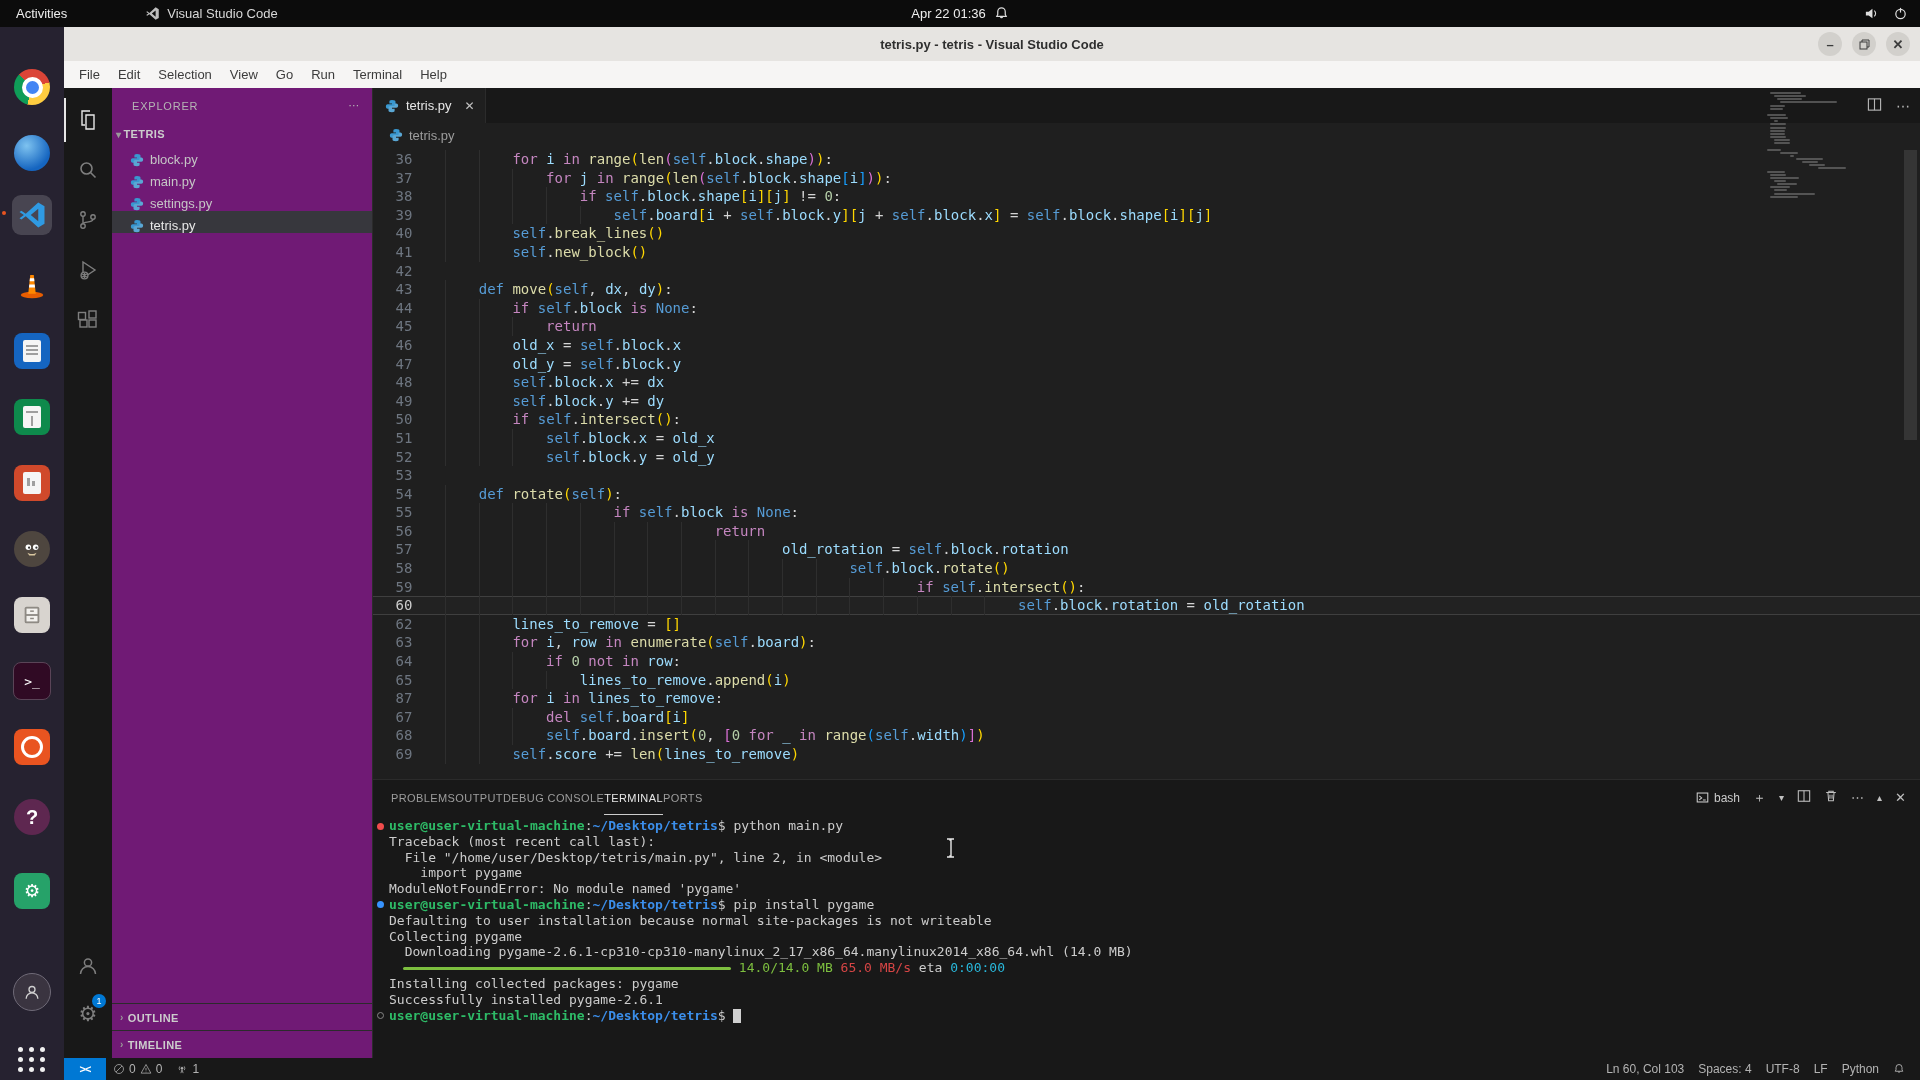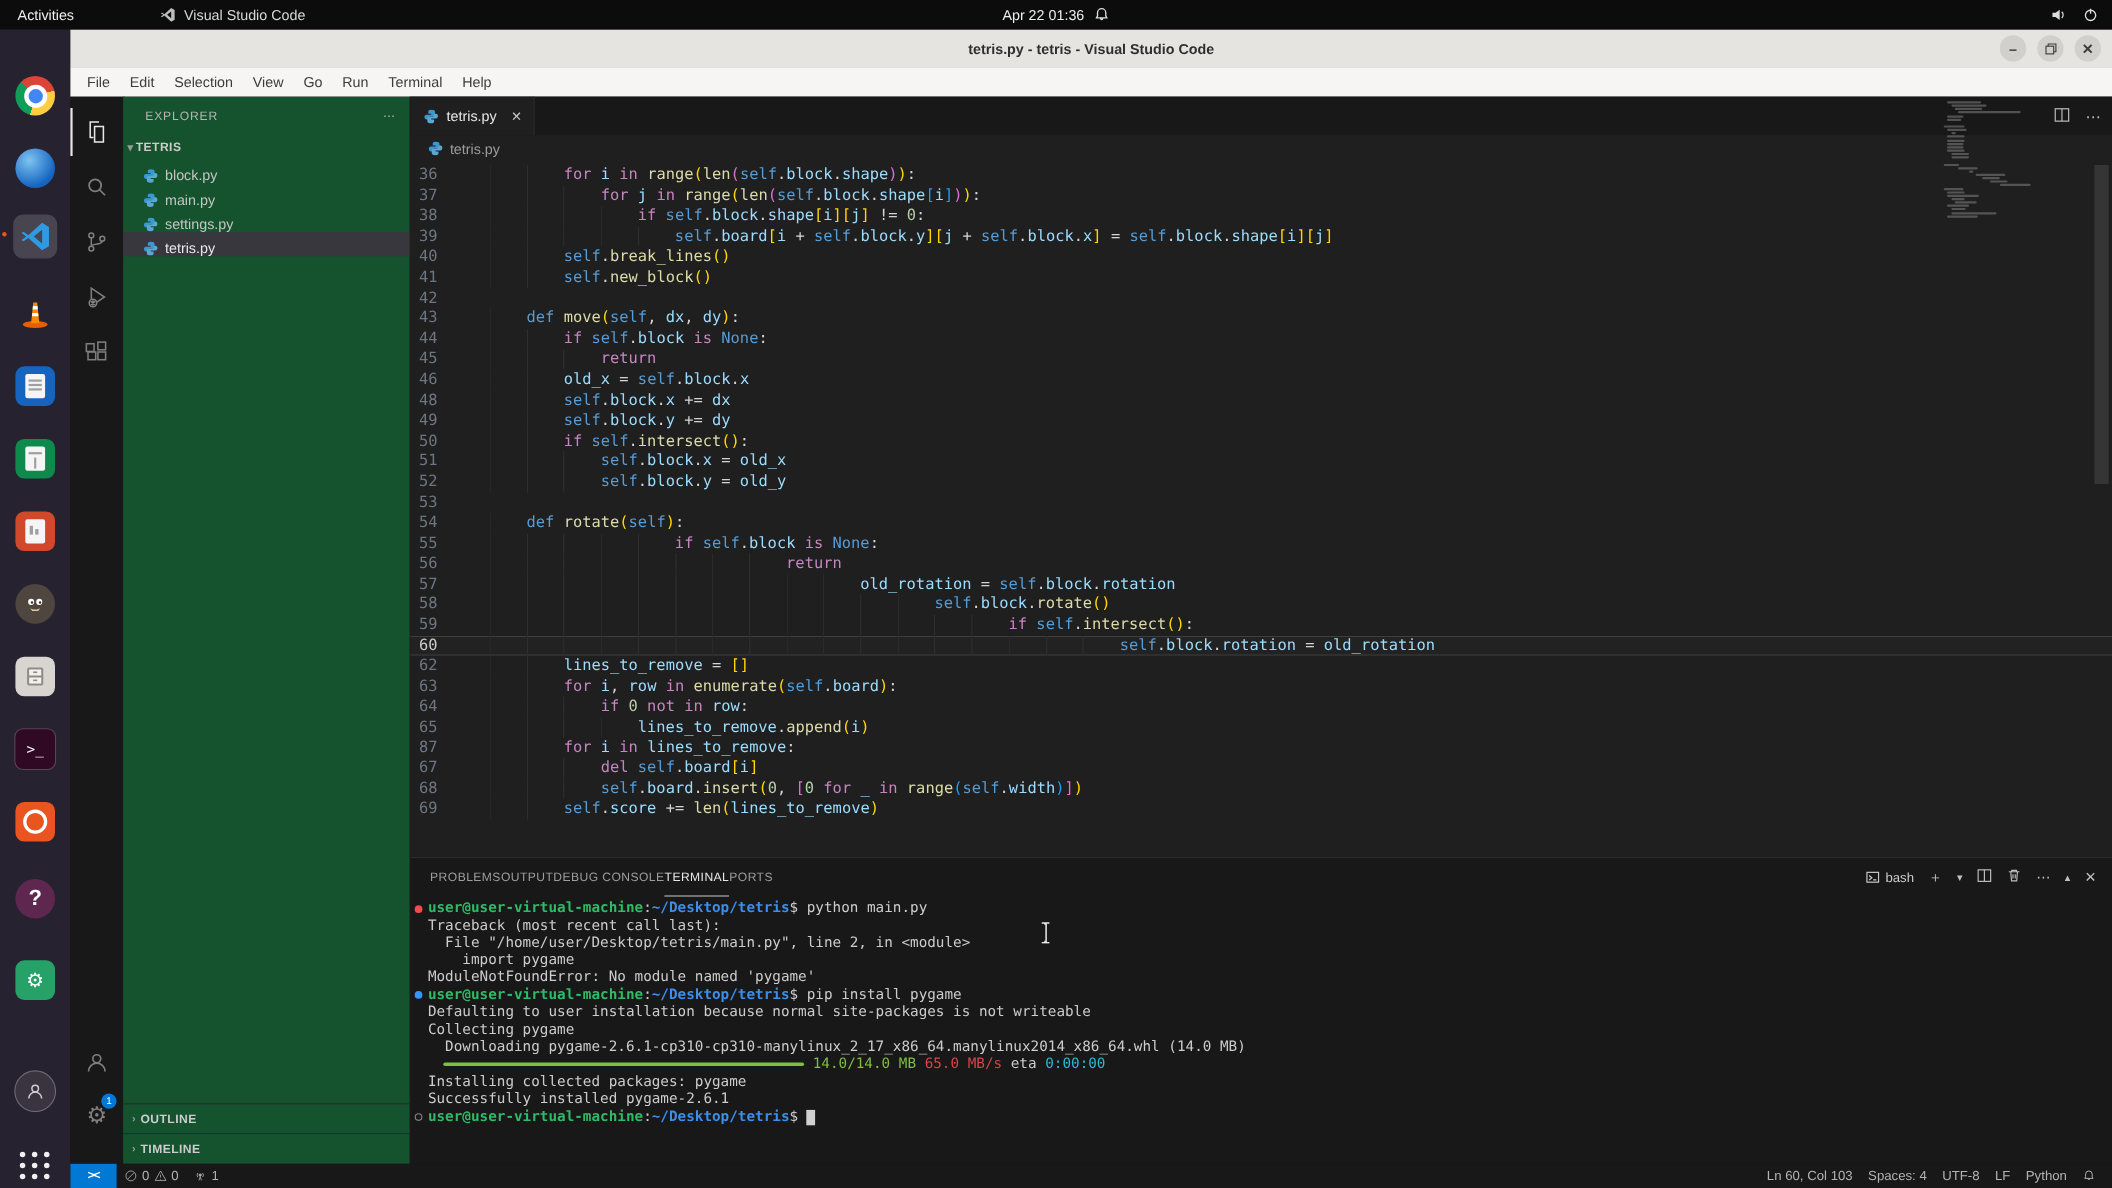--- a/index.html
+++ b/index.html
@@ -47,21 +47,21 @@
            font-size:13px;display:flex;align-items:center;padding-left:6px;}
   .menu-item{padding:0 9px;line-height:27px;}
   
   .vsbody{position:absolute;left:0;top:61px;right:0;bottom:22px;background:#181818;}
   .activitybar{position:absolute;left:0;top:0;width:48px;bottom:0;background:#181818;border-right:1px solid #2b2b2b;}
   .ab-item{position:absolute;left:0;width:48px;height:44px;display:flex;align-items:center;justify-content:center;color:#7e7e7e;}
   .ab-item.active{color:#e7e7e7;box-shadow:inset 2px 0 0 #e7e7e7;}
   .ab-badge{position:absolute;top:2px;right:6px;background:#0078d4;color:#fff;font-size:9px;border-radius:8px;
             min-width:14px;height:14px;display:flex;align-items:center;justify-content:center;}
   
-  .sidebar{position:absolute;left:48px;top:0;width:260px;bottom:0;background:#14532d;border-right:1px solid #2b2b2b;color:#cccccc;}
+  .sidebar{position:absolute;left:48px;top:0;width:260px;bottom:0;background:#701a75;border-right:1px solid #2b2b2b;color:#cccccc;}
   .sb-head{height:35px;display:flex;align-items:center;font-size:11px;letter-spacing:.8px;color:#b5b5b5;padding:0 12px 0 20px;}
   .sb-head .sp{flex:1;}
   .sb-section{height:22px;display:flex;align-items:center;font-size:11px;font-weight:bold;letter-spacing:.4px;padding-left:4px;gap:2px;}
   .file-row{height:22px;display:flex;align-items:flex-end;font-size:13px;color:#c5c5c5;padding-left:18px;gap:6px;}
   .file-row.sel{background:#37373d;color:#e8e8e8;}
   .pyic{width:14px;height:14px;flex:none;}
   .sb-bottom{position:absolute;left:0;right:0;height:27px;border-top:1px solid #2b2b2b;display:flex;align-items:center;
              font-size:11px;font-weight:bold;letter-spacing:.4px;color:#cccccc;padding-left:8px;gap:4px;}
   .chev{color:#9a9a9a;font-size:10px;}
   
@@ -70,21 +70,21 @@
   .tab{height:35px;background:#1f1f1f;border-right:1px solid #2b2b2b;display:flex;align-items:center;padding:0 10px 0 12px;gap:7px;
        font-size:13px;color:#e7e7e7;}
   .tab .x{color:#c5c5c5;font-size:12px;margin-left:6px;}
   .tab-actions{position:absolute;right:10px;top:0;height:35px;display:flex;align-items:center;gap:14px;color:#b6b6b6;font-size:14px;}
   .breadcrumb{position:absolute;left:0;top:35px;right:0;height:24px;background:#1f1f1f;display:flex;align-items:center;
               padding-left:16px;gap:6px;font-size:13px;color:#9d9d9d;}
   .code{position:absolute;left:0;top:59px;right:0;bottom:0;overflow:hidden;font-family:"DejaVu Sans Mono",monospace;
         font-size:14px;color:#d4d4d4;padding-top:3px;}
   .cl{height:18.6px;line-height:18.6px;display:flex;white-space:pre;}
   .cl.cur{box-shadow:inset 0 1px 0 #3f3f3f, inset 0 -1px 0 #3f3f3f;background:#222222;}
-  .ln{width:46px;flex:none;text-align:left;padding:0 0 0 8px;color:#6e7681;}
+  .ln{width:46px;flex:none;text-align:center;padding:0 0 0 8px;color:#6e7681;}
   .cl.cur .ln{color:#cccccc;}
   .lt{margin-left:18px;}
   .ig{display:inline-block;width:4ch;height:18.6px;vertical-align:top;box-shadow:inset 1px 0 0 #2e2e2e;}
   .tk-kw{color:#c586c0;} .tk-kw2{color:#569cd6;} .tk-fn{color:#dcdcaa;} .tk-var{color:#9cdcfe;}
   .tk-num{color:#b5cea8;} .tk-op{color:#d4d4d4;}
   .tk-b0{color:#ffd700;} .tk-b1{color:#da70d6;} .tk-b2{color:#179fff;}
   .minimap{position:absolute;right:44px;top:4px;width:112px;}
   .mm-line{height:2px;margin-bottom:1.15px;background:#8a8a8a;opacity:.5;border-radius:1px;}
   .vscroll{position:absolute;right:3px;top:2px;width:13px;height:290px;background:rgba(121,121,121,.25);}
   
@@ -406,20 +406,21 @@
             <div class="cl"><span class="ln">37</span><span class="lt"><span class="ig"></span><span class="ig"></span><span class="ig"></span><span class="tk-kw">for</span> <span class="tk-var">j</span> <span class="tk-kw">in</span> <span class="tk-fn">range</span><span class="tk-b0">(</span><span class="tk-fn">len</span><span class="tk-b1">(</span><span class="tk-kw2">self</span><span class="tk-op">.</span><span class="tk-var">block</span><span class="tk-op">.</span><span class="tk-var">shape</span><span class="tk-b2">[</span><span class="tk-var">i</span><span class="tk-b2">]</span><span class="tk-b1">)</span><span class="tk-b0">)</span><span class="tk-op">:</span></span></div>
             <div class="cl"><span class="ln">38</span><span class="lt"><span class="ig"></span><span class="ig"></span><span class="ig"></span><span class="ig"></span><span class="tk-kw">if</span> <span class="tk-kw2">self</span><span class="tk-op">.</span><span class="tk-var">block</span><span class="tk-op">.</span><span class="tk-var">shape</span><span class="tk-b0">[</span><span class="tk-var">i</span><span class="tk-b0">]</span><span class="tk-b0">[</span><span class="tk-var">j</span><span class="tk-b0">]</span> <span class="tk-op">!</span><span class="tk-op">=</span> <span class="tk-num">0</span><span class="tk-op">:</span></span></div>
             <div class="cl"><span class="ln">39</span><span class="lt"><span class="ig"></span><span class="ig"></span><span class="ig"></span><span class="ig"></span><span class="ig"></span><span class="tk-kw2">self</span><span class="tk-op">.</span><span class="tk-var">board</span><span class="tk-b0">[</span><span class="tk-var">i</span> <span class="tk-op">+</span> <span class="tk-kw2">self</span><span class="tk-op">.</span><span class="tk-var">block</span><span class="tk-op">.</span><span class="tk-var">y</span><span class="tk-b0">]</span><span class="tk-b0">[</span><span class="tk-var">j</span> <span class="tk-op">+</span> <span class="tk-kw2">self</span><span class="tk-op">.</span><span class="tk-var">block</span><span class="tk-op">.</span><span class="tk-var">x</span><span class="tk-b0">]</span> <span class="tk-op">=</span> <span class="tk-kw2">self</span><span class="tk-op">.</span><span class="tk-var">block</span><span class="tk-op">.</span><span class="tk-var">shape</span><span class="tk-b0">[</span><span class="tk-var">i</span><span class="tk-b0">]</span><span class="tk-b0">[</span><span class="tk-var">j</span><span class="tk-b0">]</span></span></div>
             <div class="cl"><span class="ln">40</span><span class="lt"><span class="ig"></span><span class="ig"></span><span class="tk-kw2">self</span><span class="tk-op">.</span><span class="tk-fn">break_lines</span><span class="tk-b0">(</span><span class="tk-b0">)</span></span></div>
             <div class="cl"><span class="ln">41</span><span class="lt"><span class="ig"></span><span class="ig"></span><span class="tk-kw2">self</span><span class="tk-op">.</span><span class="tk-fn">new_block</span><span class="tk-b0">(</span><span class="tk-b0">)</span></span></div>
             <div class="cl"><span class="ln">42</span><span class="lt"></span></div>
             <div class="cl"><span class="ln">43</span><span class="lt"><span class="ig"></span><span class="tk-kw2">def</span> <span class="tk-fn">move</span><span class="tk-b0">(</span><span class="tk-kw2">self</span><span class="tk-op">,</span> <span class="tk-var">dx</span><span class="tk-op">,</span> <span class="tk-var">dy</span><span class="tk-b0">)</span><span class="tk-op">:</span></span></div>
             <div class="cl"><span class="ln">44</span><span class="lt"><span class="ig"></span><span class="ig"></span><span class="tk-kw">if</span> <span class="tk-kw2">self</span><span class="tk-op">.</span><span class="tk-var">block</span> <span class="tk-kw">is</span> <span class="tk-kw2">None</span><span class="tk-op">:</span></span></div>
             <div class="cl"><span class="ln">45</span><span class="lt"><span class="ig"></span><span class="ig"></span><span class="ig"></span><span class="tk-kw">return</span></span></div>
             <div class="cl"><span class="ln">46</span><span class="lt"><span class="ig"></span><span class="ig"></span><span class="tk-var">old_x</span> <span class="tk-op">=</span> <span class="tk-kw2">self</span><span class="tk-op">.</span><span class="tk-var">block</span><span class="tk-op">.</span><span class="tk-var">x</span></span></div>
+            <div class="cl"><span class="ln">47</span><span class="lt"><span class="ig"></span><span class="ig"></span><span class="tk-var">old_y</span> <span class="tk-op">=</span> <span class="tk-kw2">self</span><span class="tk-op">.</span><span class="tk-var">block</span><span class="tk-op">.</span><span class="tk-var">y</span></span></div>
             <div class="cl"><span class="ln">48</span><span class="lt"><span class="ig"></span><span class="ig"></span><span class="tk-kw2">self</span><span class="tk-op">.</span><span class="tk-var">block</span><span class="tk-op">.</span><span class="tk-var">x</span> <span class="tk-op">+</span><span class="tk-op">=</span> <span class="tk-var">dx</span></span></div>
             <div class="cl"><span class="ln">49</span><span class="lt"><span class="ig"></span><span class="ig"></span><span class="tk-kw2">self</span><span class="tk-op">.</span><span class="tk-var">block</span><span class="tk-op">.</span><span class="tk-var">y</span> <span class="tk-op">+</span><span class="tk-op">=</span> <span class="tk-var">dy</span></span></div>
             <div class="cl"><span class="ln">50</span><span class="lt"><span class="ig"></span><span class="ig"></span><span class="tk-kw">if</span> <span class="tk-kw2">self</span><span class="tk-op">.</span><span class="tk-fn">intersect</span><span class="tk-b0">(</span><span class="tk-b0">)</span><span class="tk-op">:</span></span></div>
             <div class="cl"><span class="ln">51</span><span class="lt"><span class="ig"></span><span class="ig"></span><span class="ig"></span><span class="tk-kw2">self</span><span class="tk-op">.</span><span class="tk-var">block</span><span class="tk-op">.</span><span class="tk-var">x</span> <span class="tk-op">=</span> <span class="tk-var">old_x</span></span></div>
             <div class="cl"><span class="ln">52</span><span class="lt"><span class="ig"></span><span class="ig"></span><span class="ig"></span><span class="tk-kw2">self</span><span class="tk-op">.</span><span class="tk-var">block</span><span class="tk-op">.</span><span class="tk-var">y</span> <span class="tk-op">=</span> <span class="tk-var">old_y</span></span></div>
             <div class="cl"><span class="ln">53</span><span class="lt"></span></div>
             <div class="cl"><span class="ln">54</span><span class="lt"><span class="ig"></span><span class="tk-kw2">def</span> <span class="tk-fn">rotate</span><span class="tk-b0">(</span><span class="tk-kw2">self</span><span class="tk-b0">)</span><span class="tk-op">:</span></span></div>
             <div class="cl"><span class="ln">55</span><span class="lt"><span class="ig"></span><span class="ig"></span><span class="ig"></span><span class="ig"></span><span class="ig"></span><span class="tk-kw">if</span> <span class="tk-kw2">self</span><span class="tk-op">.</span><span class="tk-var">block</span> <span class="tk-kw">is</span> <span class="tk-kw2">None</span><span class="tk-op">:</span></span></div>
             <div class="cl"><span class="ln">56</span><span class="lt"><span class="ig"></span><span class="ig"></span><span class="ig"></span><span class="ig"></span><span class="ig"></span><span class="ig"></span><span class="ig"></span><span class="ig"></span><span class="tk-kw">return</span></span></div>
             <div class="cl"><span class="ln">57</span><span class="lt"><span class="ig"></span><span class="ig"></span><span class="ig"></span><span class="ig"></span><span class="ig"></span><span class="ig"></span><span class="ig"></span><span class="ig"></span><span class="ig"></span><span class="ig"></span><span class="tk-var">old_rotation</span> <span class="tk-op">=</span> <span class="tk-kw2">self</span><span class="tk-op">.</span><span class="tk-var">block</span><span class="tk-op">.</span><span class="tk-var">rotation</span></span></div>

